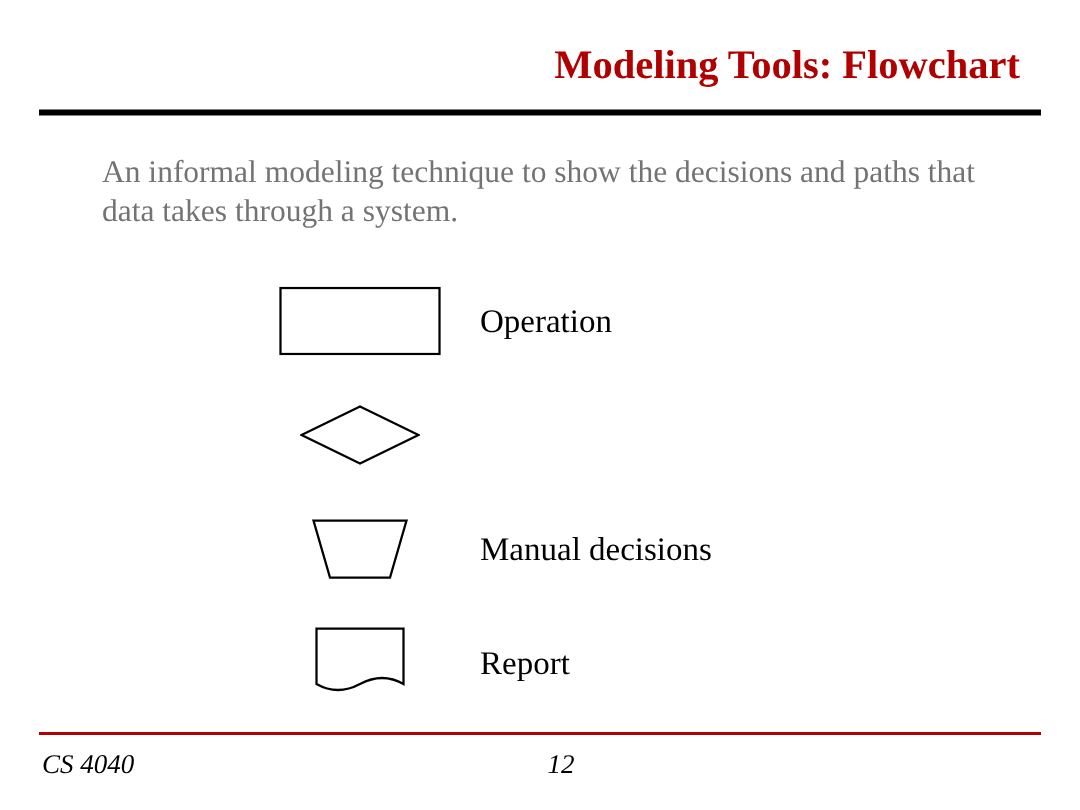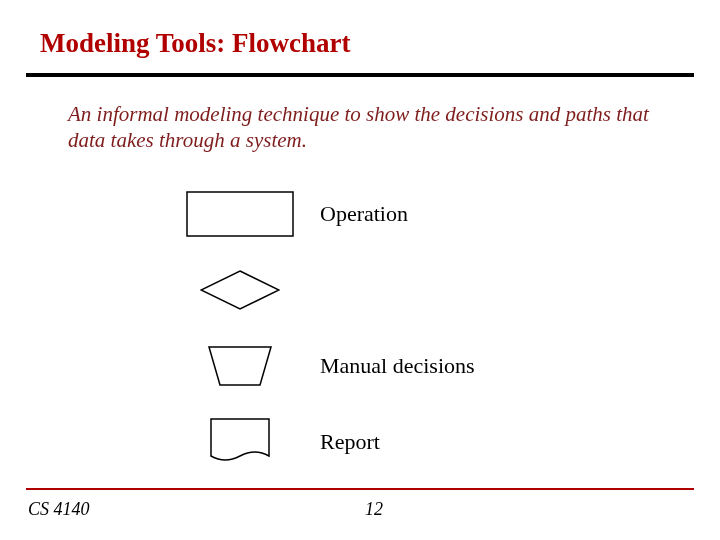--- a/index.html
+++ b/index.html
@@ -10,37 +10,36 @@
     font-family: "Times New Roman", Times, serif;
     position: relative;
   }
   .slide {
     width: 100%;
     height: 100%;
     padding: 28px 40px 0 40px;
     position: relative;
   }
   .title {
-    text-align: left;
+    text-align: right;
     font-size: 27px;
     font-weight: bold;
     color: #b00000;
     margin-bottom: 14px;
   }
   .rule {
     height: 4px;
     background: #000;
     margin: 0 -14px 24px -14px;
   }
   .desc {
-    font-style: italic;
     font-size: 21px;
     line-height: 1.25;
     margin: 1px 28px 22px 28px;
-    color: #7f1d1d;
+    color: #737373;
   }
   .legend {
     margin-left: 120px;
   }
   .row {
     display: flex;
     align-items: center;
     height: 76px;
   }
   .shape-col {
@@ -122,16 +121,16 @@
         <svg width="60" height="48" viewBox="0 0 60 48">
           <path d="M 1 1 L 59 1 L 59 38 Q 45 30 30 38 Q 15 46 1 38 Z" fill="none" stroke="#000" stroke-width="1.5"></path>
         </svg>
       </div>
       <div class="label">Report</div>
     </div>
 
   </div>
 
   <div class="footer-rule"></div>
-  <div class="footer-left">CS 4140</div>
+  <div class="footer-left">CS 4040</div>
   <div class="footer-page">12</div>
 
 </div>
 
 </body></html>

